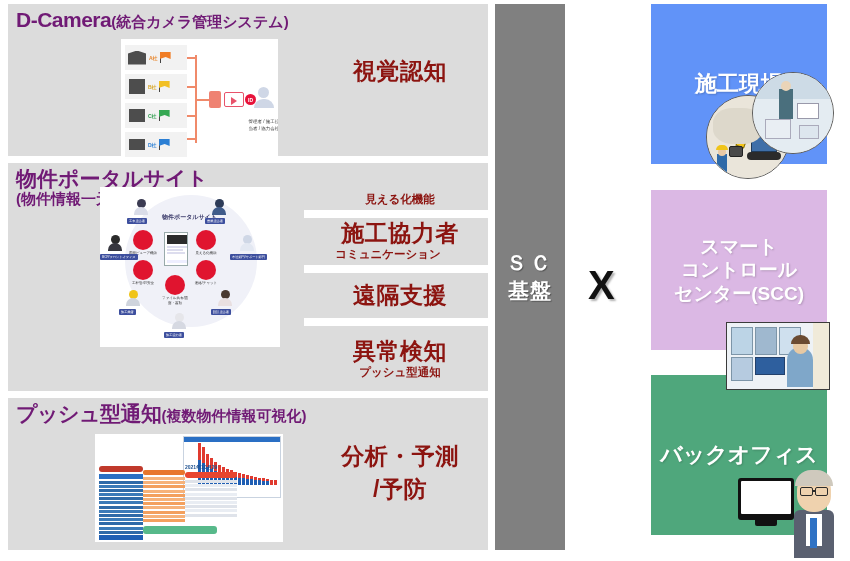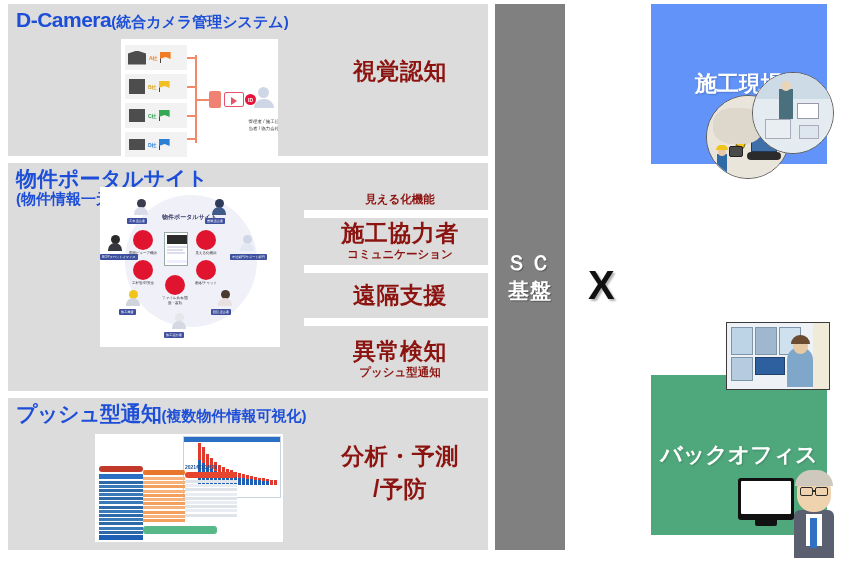--- a/index.html
+++ b/index.html
@@ -19,21 +19,21 @@
     width: 480px;
   }
   #panel-camera    { top: 4px;   height: 152px; }
   #panel-portal    { top: 163px; height: 228px; }
   #panel-dashboard { top: 398px; height: 152px; }
 
   .panel-title {
     position: absolute;
     left: 8px;
     top: 4px;
-    color: #1d4ed8;
+    color: #701a75;
     font-weight: bold;
     white-space: nowrap;
     line-height: 1.12;
   }
   .t-main  { font-size: 21px; letter-spacing: -0.5px; }
   .t-sub   { font-size: 15px; }
   .t-main2 { font-size: 21px; }
 
   
   .red-head {
@@ -291,21 +291,21 @@
         <div class="pa-head" style="background:#e6e6ea;"></div>
           <div class="pa-body" style="background:#d6d9e2;"></div>
       </div>
       <div class="pc-tag" style="left:64px; top:145px;">施工協力者</div>
     </div>
 
     <div class="red-head red-small" style="left:296px; top:30px; width:192px;">見える化機能</div>
     <div class="sep-bar" style="top:47px;"></div>
 
     <div class="red-head red-big" style="left:296px; top:58px; width:192px;">施工協力者</div>
-    <div class="red-head red-small" style="left:296px; top:85px; width:192px;">コミュニケーション</div>
+    <div class="red-head red-small" style="left:284px; top:85px; width:192px;">コミュニケーション</div>
     <div class="sep-bar" style="top:102px;"></div>
 
     <div class="red-head red-big" style="left:296px; top:120px; width:192px;">遠隔支援</div>
     <div class="sep-bar" style="top:155px;"></div>
 
     <div class="red-head red-big" style="left:296px; top:176px; width:192px;">異常検知</div>
     <div class="red-head red-small" style="left:296px; top:203px; width:192px;">プッシュ型通知</div>
   </div>
 
   <div class="panel" id="panel-dashboard">
@@ -417,20 +417,27 @@
   <div id="sc-bar">
     <div class="sc-line1">ＳＣ</div>
     <div class="sc-line2">基盤</div>
   </div>
   <div id="x-mark">X</div>
 
   <div class="rpanel" id="rp-site">
     <div class="rpanel-label">施工現場</div>
   </div>
 
+  <div class="rpanel" id="rp-scc">
+    <div class="rpanel-label">
+      <div>スマート</div>
+      <div>コントロール</div>
+      <div>センター(SCC)</div>
+    </div>
+  </div>
 
   <div class="rpanel" id="rp-office">
     <div class="rpanel-label">バックオフィス</div>
   </div>
 
   <div class="ill" style="left:706px; top:95px; width:84px; height:84px;">
     <div style="position:absolute;inset:0;background:#eae5da;"></div>
     <div style="position:absolute;left:34px;top:18px;width:9px;height:34px;background:#f5c518;border:1px solid #7a6a10;transform:rotate(20deg);"></div>
     <div style="position:absolute;left:44px;top:40px;width:26px;height:16px;background:#3f6fa8;border:1px solid #203a58;"></div>
     <div style="position:absolute;left:40px;top:56px;width:34px;height:8px;background:#2b2b2b;border-radius:4px;"></div>

